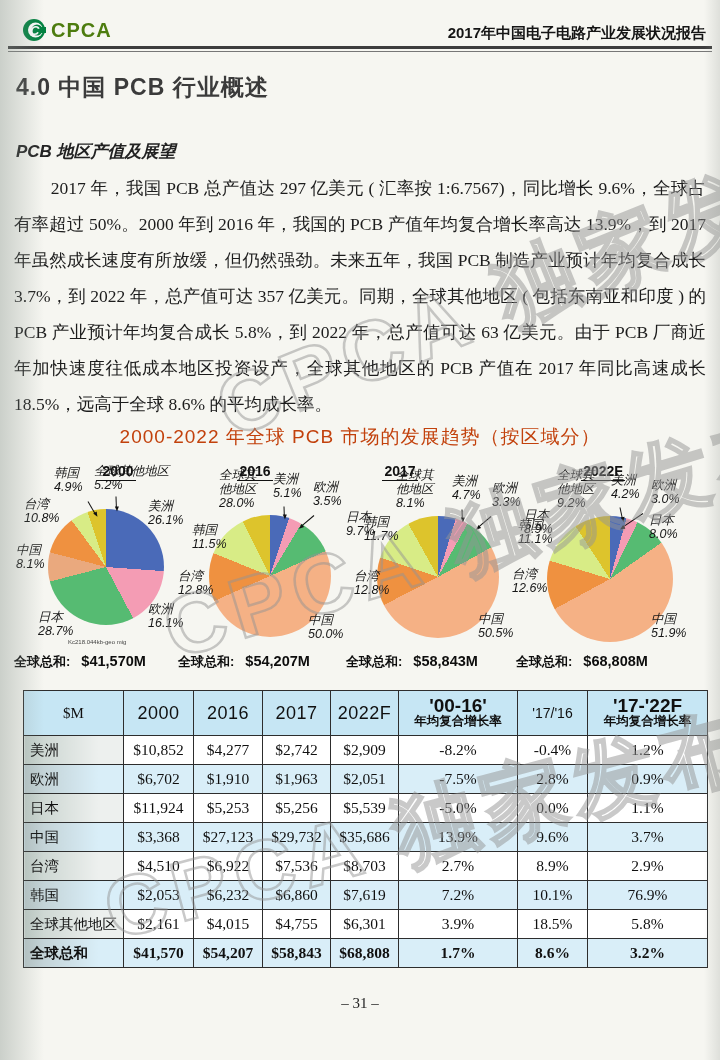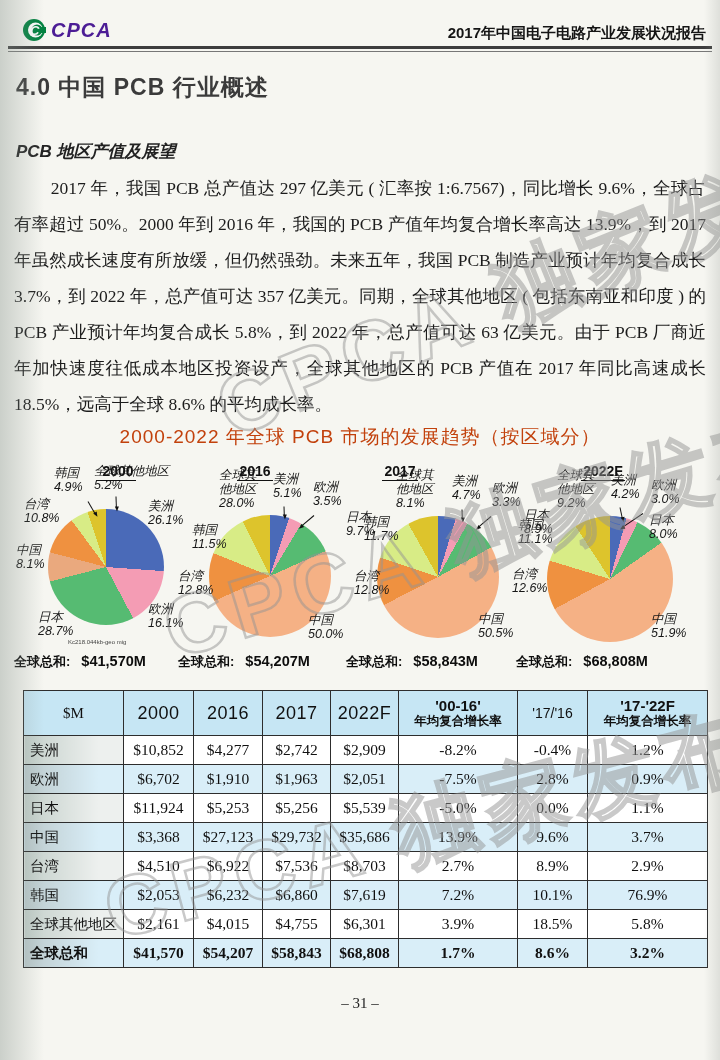--- a/index.html
+++ b/index.html
@@ -10,21 +10,21 @@
     color:#1a1a1a;
   }
   
   .edge-left{position:absolute;left:0;top:0;width:44px;height:100%;
     background:linear-gradient(90deg,rgba(138,150,143,.40),rgba(138,150,143,0));pointer-events:none;z-index:5}
   .edge-right{position:absolute;right:0;top:0;width:16px;height:100%;
     background:linear-gradient(270deg,rgba(150,155,150,.25),rgba(150,155,150,0));pointer-events:none;z-index:5}
 
   
   .hdr-logo{position:absolute;left:22px;top:18px;display:flex;align-items:center;gap:5px}
-  .hdr-logo .cpca{font-style:italic;font-weight:bold;font-size:20px;color:#4c1d95;letter-spacing:1px}
+  .hdr-logo .cpca{font-weight:bold;font-size:20px;color:#4d7c0f;letter-spacing:1px}
   .hdr-title{position:absolute;right:14px;top:24px;font-size:15px;font-weight:bold;color:#151515}
   .rule1{position:absolute;left:8px;right:8px;top:46px;height:3px;background:#3d3d3d}
   .rule2{position:absolute;left:8px;right:8px;top:51px;height:1px;background:#777}
 
   .sec-heading{position:absolute;left:16px;top:72px;font-size:23px;font-weight:600;color:#3b3b3b;letter-spacing:1px}
   .sec-subheading{position:absolute;left:16px;top:140px;font-size:17px;font-weight:bold;font-style:italic;color:#222}
 
   .para{position:absolute;left:14px;top:170px;width:692px;
     font-family:"Liberation Serif","DejaVu Serif",serif;
     font-size:17.5px;line-height:36px;text-align:justify;text-indent:2.1em;color:#1c1c1c}
@@ -47,21 +47,21 @@
   .pie-total .tv{font-size:14.5px;margin-left:11px}
   .pie-note{position:absolute;left:58px;top:176px;font-size:6px;color:#444;font-style:normal}
 
   
   #data-table{position:absolute;left:23px;top:690px;border-collapse:collapse;table-layout:fixed;width:684px;background:#fff}
   #data-table th,#data-table td{border:1px solid #2d2d2d;padding:0;overflow:hidden}
   #data-table thead th{background:#c6e6f4;height:44px;font-weight:normal;text-align:center;vertical-align:middle;color:#101010}
   .th-m{font-family:"Liberation Serif",serif;font-size:15px}
   .th-yr{font-size:18px;font-weight:600;letter-spacing:.5px}
   .th-s{font-size:14px;font-weight:600}
-  .h1{font-size:15px;font-weight:600;line-height:17px}
+  .h1{font-size:19px;font-weight:600;line-height:17px}
   .h2{font-size:12.5px;font-weight:600;line-height:15px}
   #data-table tbody td{height:28px;text-align:center;
     font-family:"Liberation Serif","DejaVu Serif",serif;font-size:15.5px;color:#101010;background:#fff}
   #data-table tbody tr:nth-child(even) td{background:#d9eef8}
   #data-table tbody td.region{text-align:left;padding-left:6px;font-size:14.5px;
     background:linear-gradient(90deg,#c3cfca 0%,#edf0ee 75%)}
   #data-table tbody tr:nth-child(even) td.region{
     background:linear-gradient(90deg,#bccacc 0%,#d9eef8 75%)}
   #data-table tbody tr.total-row td{font-weight:bold}
 

